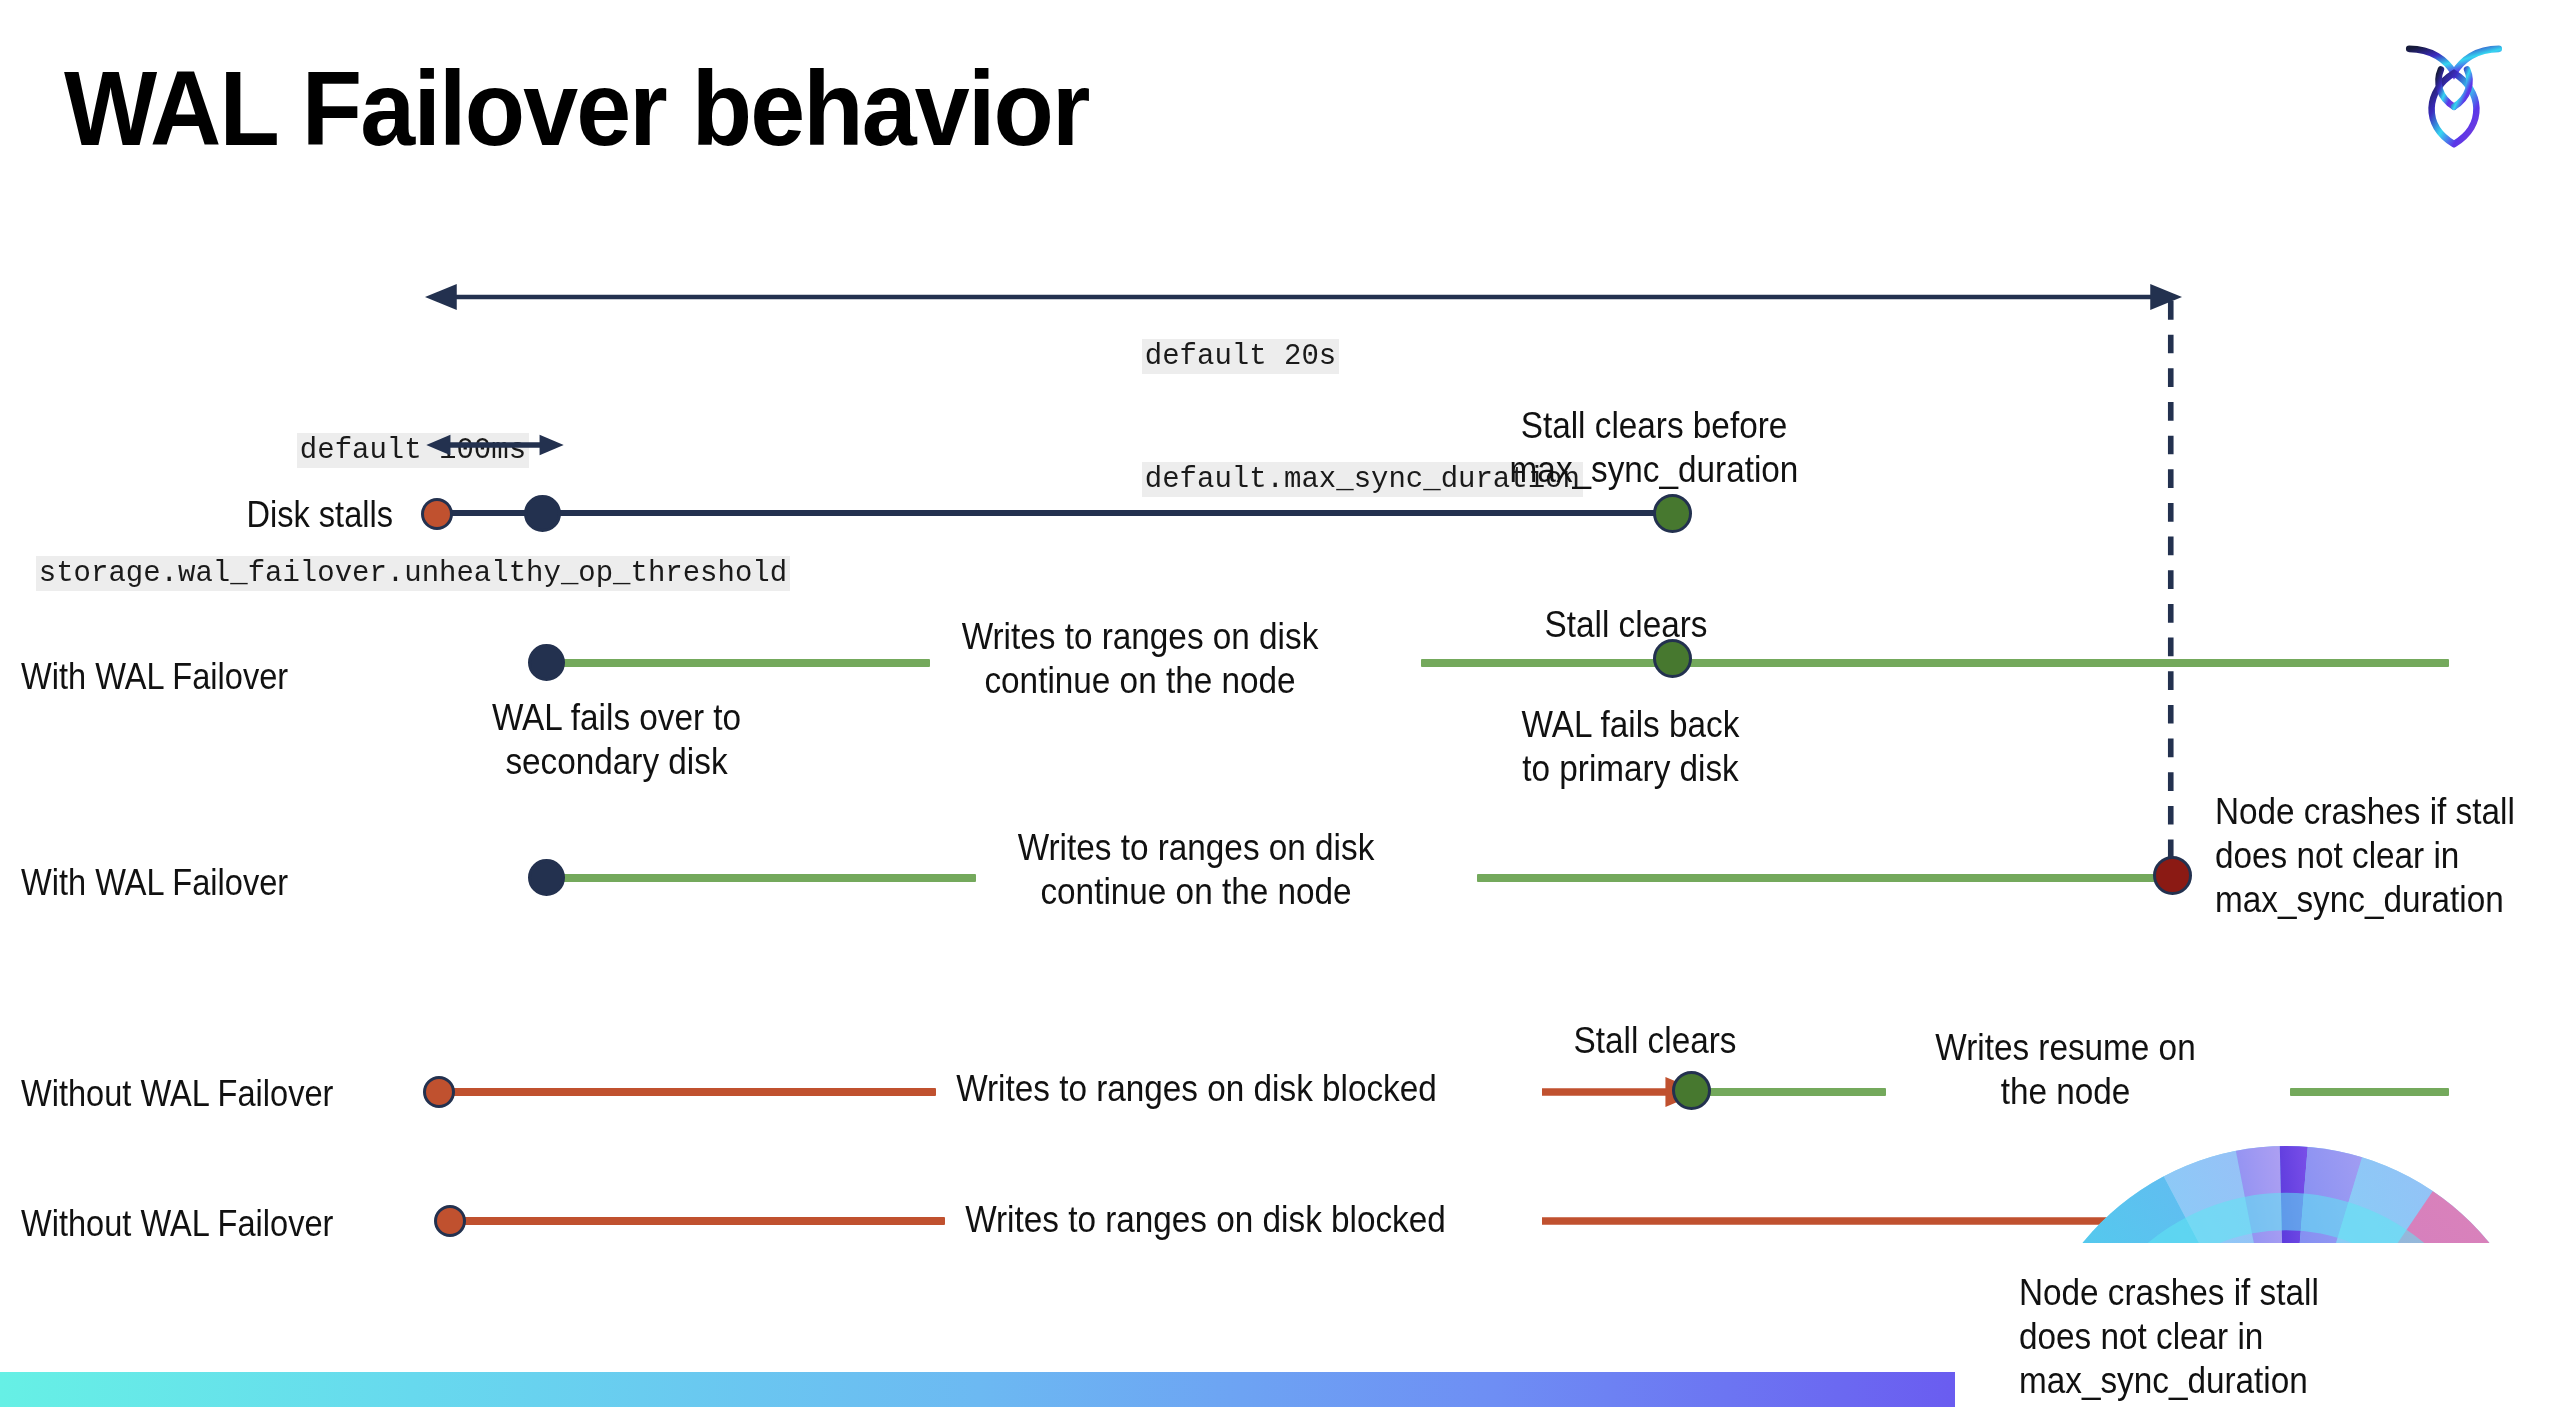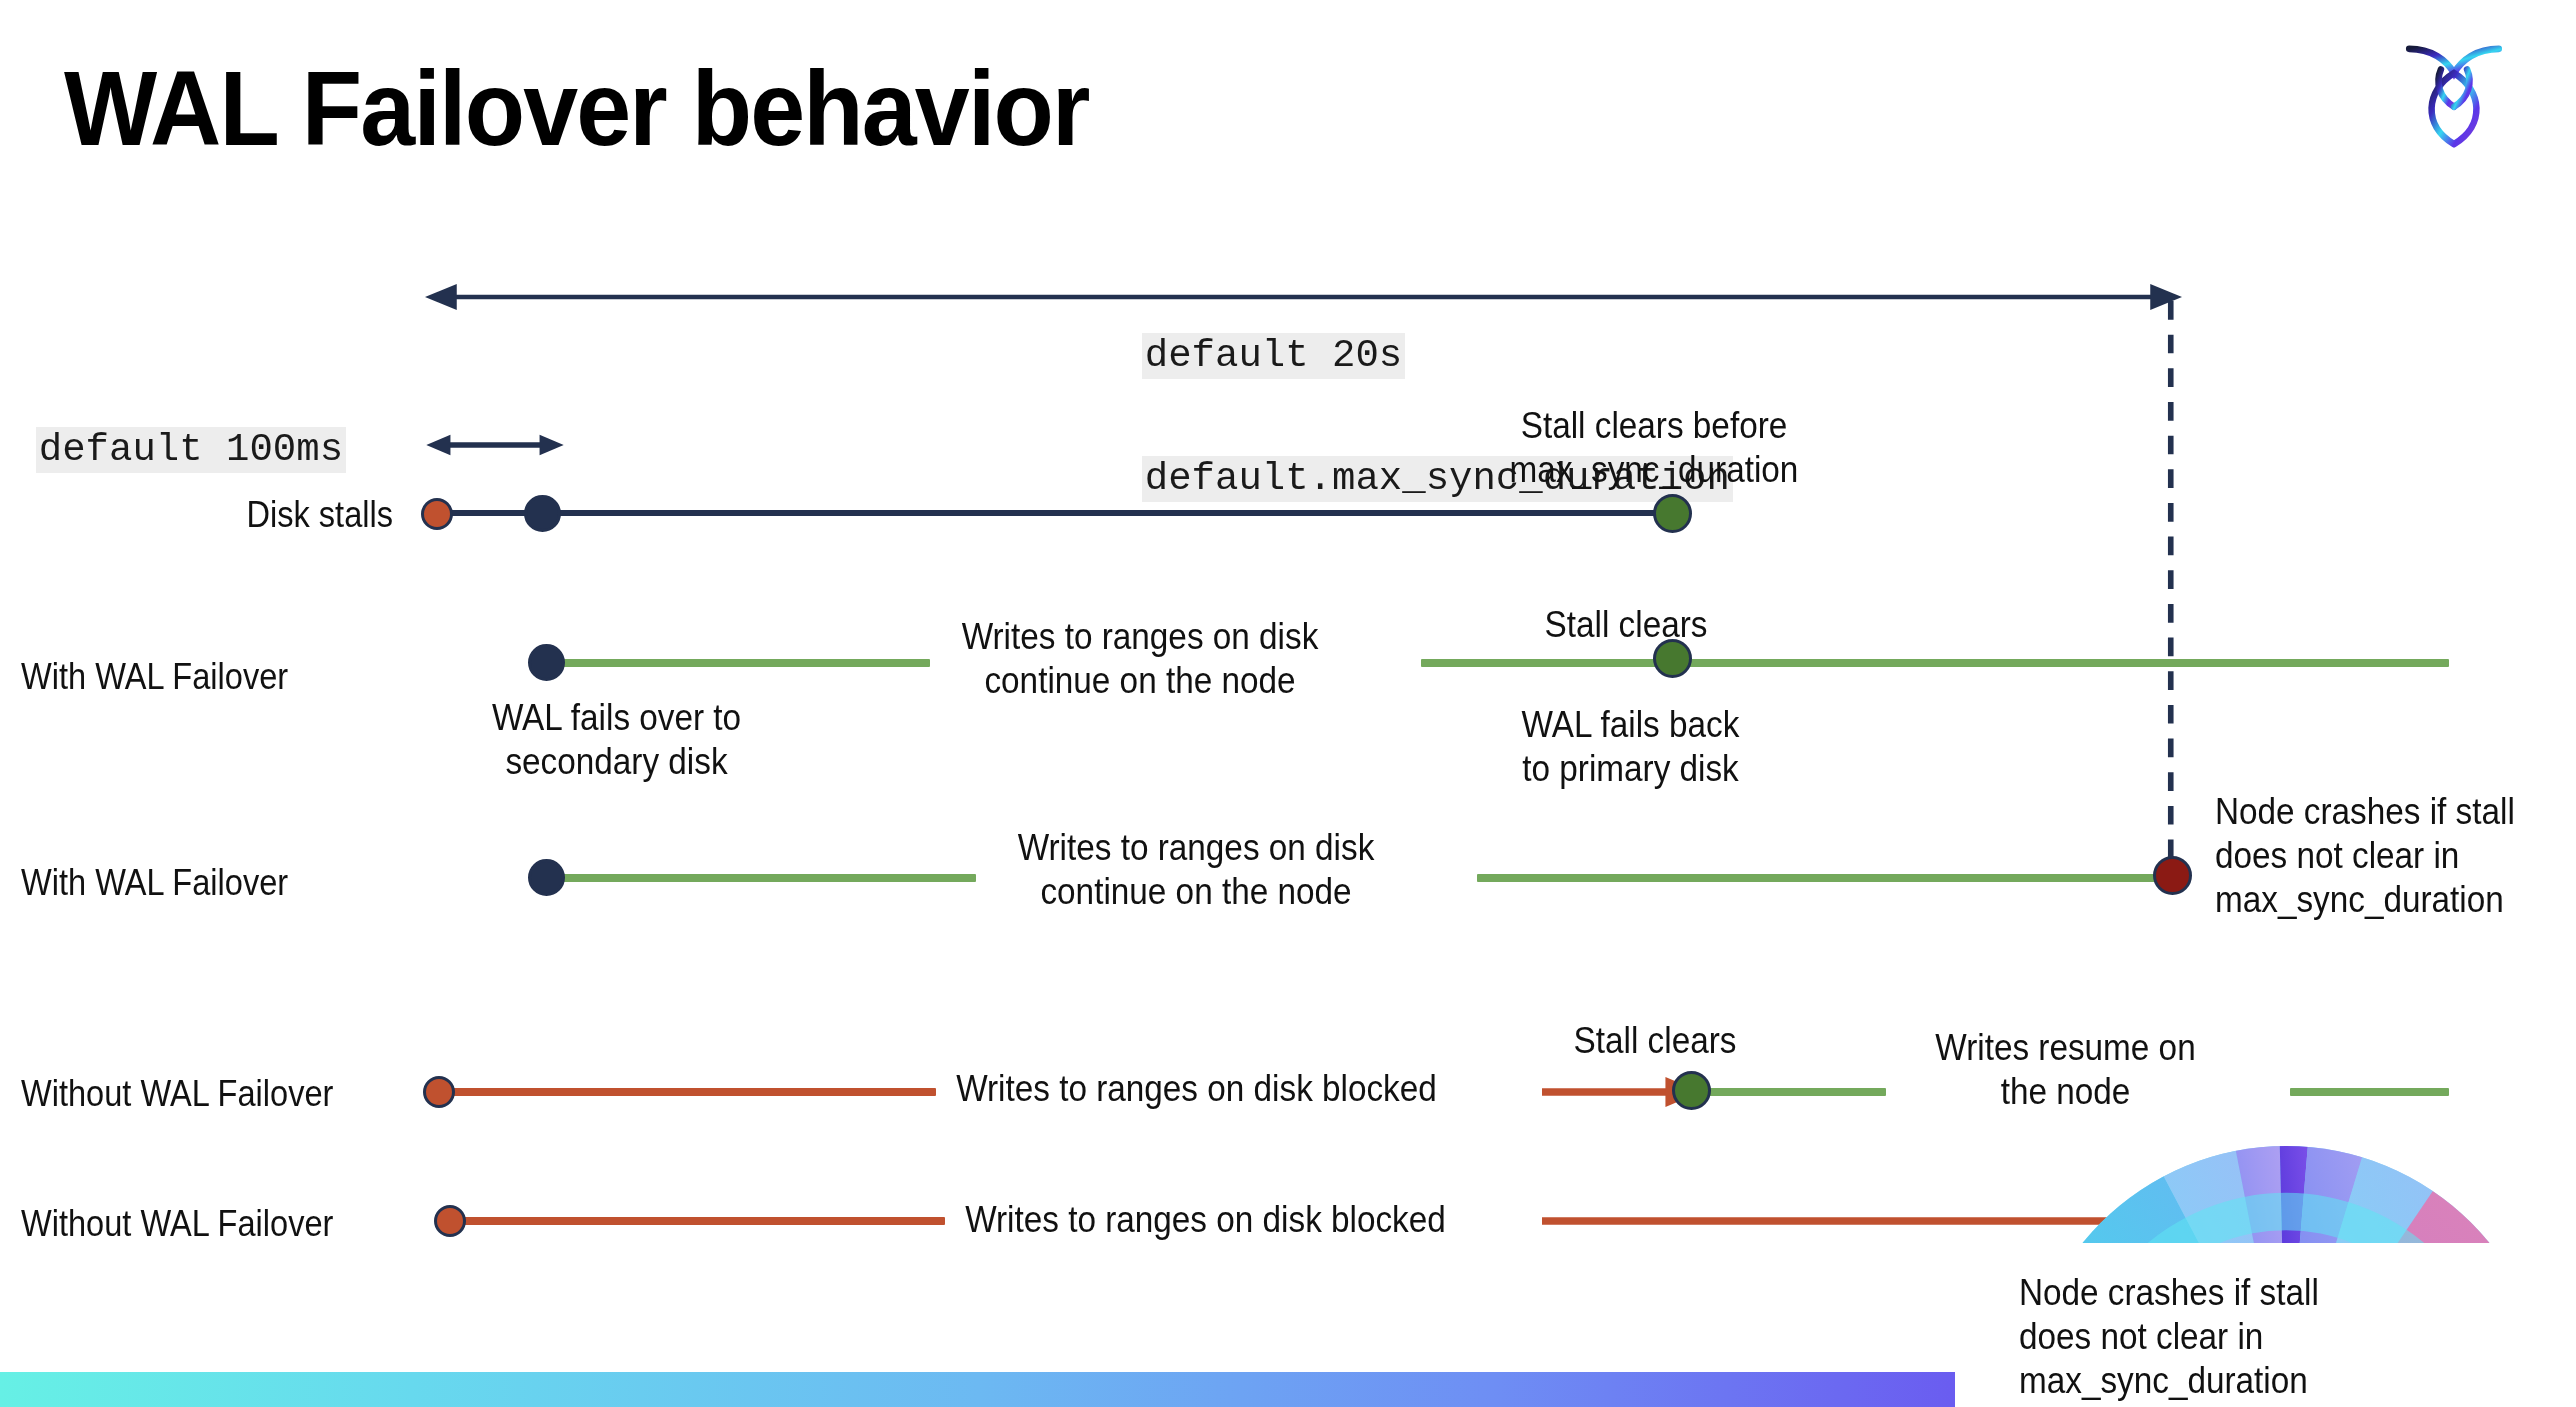--- a/index.html
+++ b/index.html
@@ -32,21 +32,21 @@
     transform: scaleX(0.94);
     transform-origin: left top;
   }
 
   
   #logo-wrap { left: 2398px; top: 28px; width: 112px; height: 122px; }
 
   
   .mono-label {
     font-family: "Liberation Mono", monospace;
-    font-size: 39px;
+    font-size: 29px;
     line-height: 41px;
     color: #1a1a1a;
     white-space: pre;
   }
   .mono-label span {
     background: #ededed;
     padding: 0.9px 2.8px;
   }
 
   
@@ -149,20 +149,21 @@
     </svg>
   </div>
 
   <div class="abs mono-label" style="left:1142px; top:254px; text-align:left;">
     <div><span>default 20s</span></div>
     <div><span>default.max_sync_duration</span></div>
   </div>
 
   <div class="abs mono-label" style="left:36px; top:348px; text-align:center;">
     <div><span>default 100ms</span></div>
+    <div><span>storage.wal_failover.unhealthy_op_threshold</span></div>
   </div>
 
   <div class="abs" style="left:426px; top:432px; width:138px; height:26px;">
     <svg width="138" height="26" viewBox="0 0 148 28">
       <line x1="20" y1="14" x2="128" y2="14" stroke="#23314f" stroke-width="6"></line>
       <polygon points="0,14 26,3 26,25" fill="#23314f"></polygon>
       <polygon points="148,14 122,3 122,25" fill="#23314f"></polygon>
     </svg>
   </div>
 

